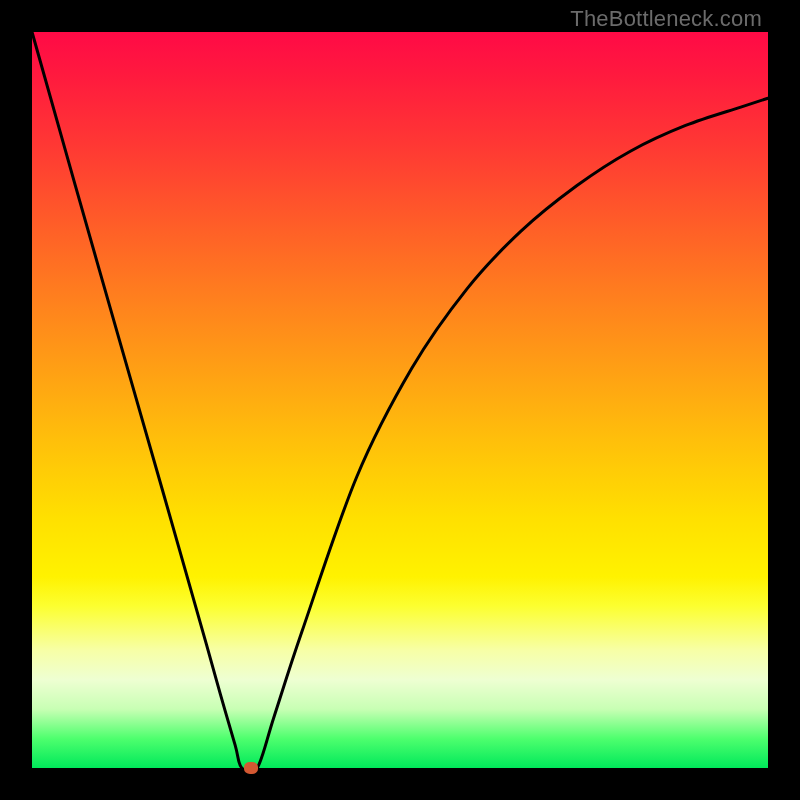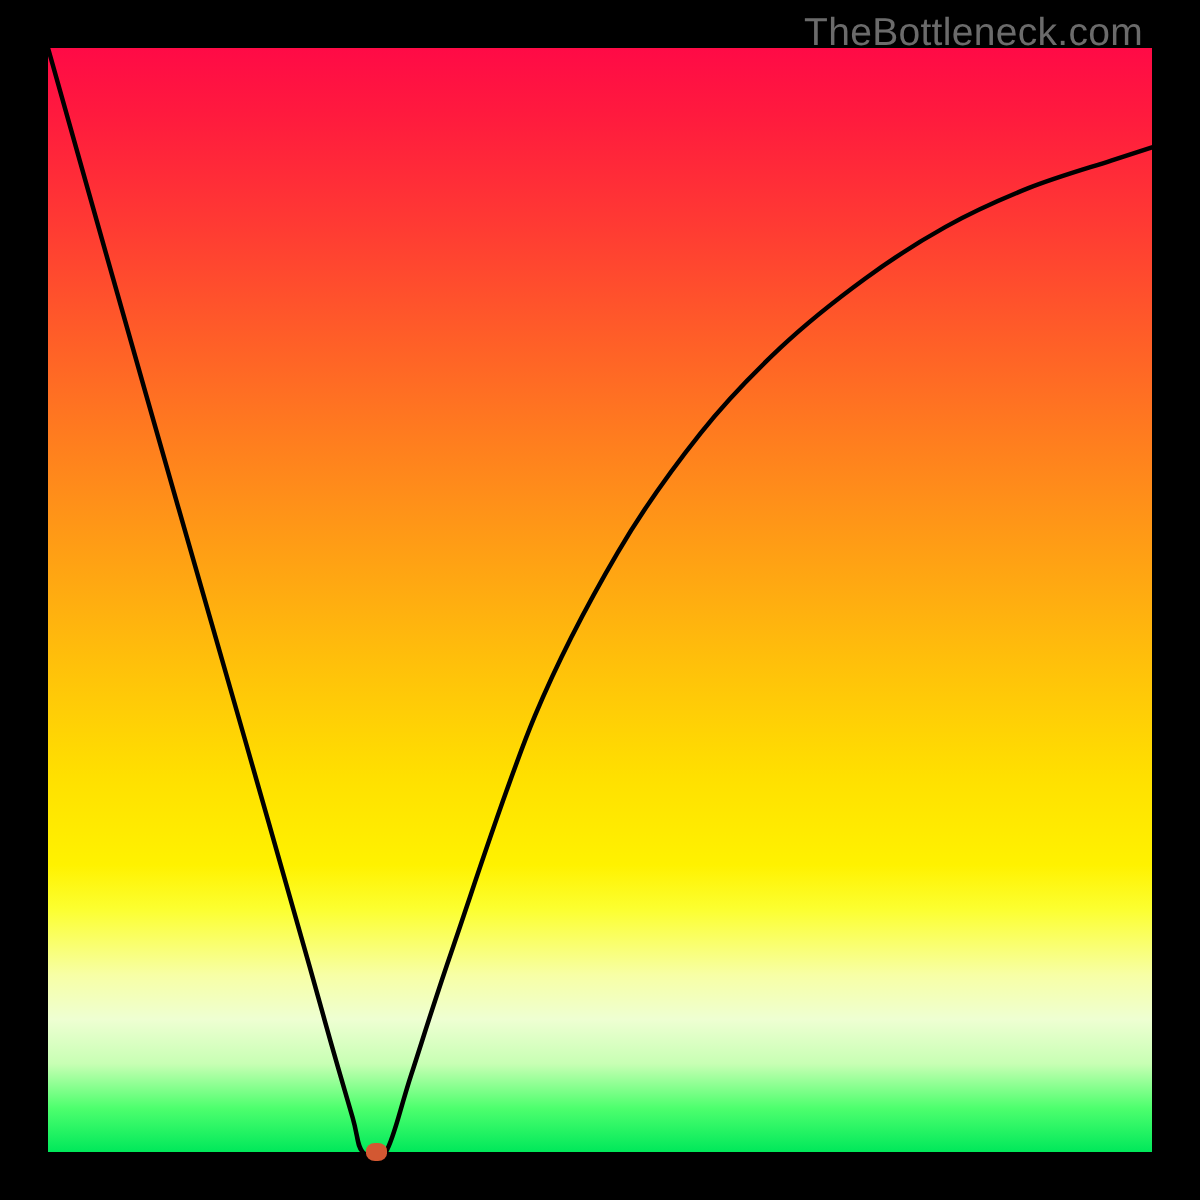--- a/index.html
+++ b/index.html
@@ -40,21 +40,21 @@
       #c8ffb4 92%,
       #4eff6e 96%,
       #00e85a 100%
     );
   }
   .watermark {
     position: absolute;
     right: 38px;
     top: 6px;
     color: #6b6b6b;
-    font-size: 26px;
+    font-size: 22px;
     letter-spacing: 0.2px;
     font-weight: 400;
     user-select: none;
   }
   svg.curve {
     position: absolute;
     left: 0;
     top: 0;
     width: 736px;
     height: 736px;

